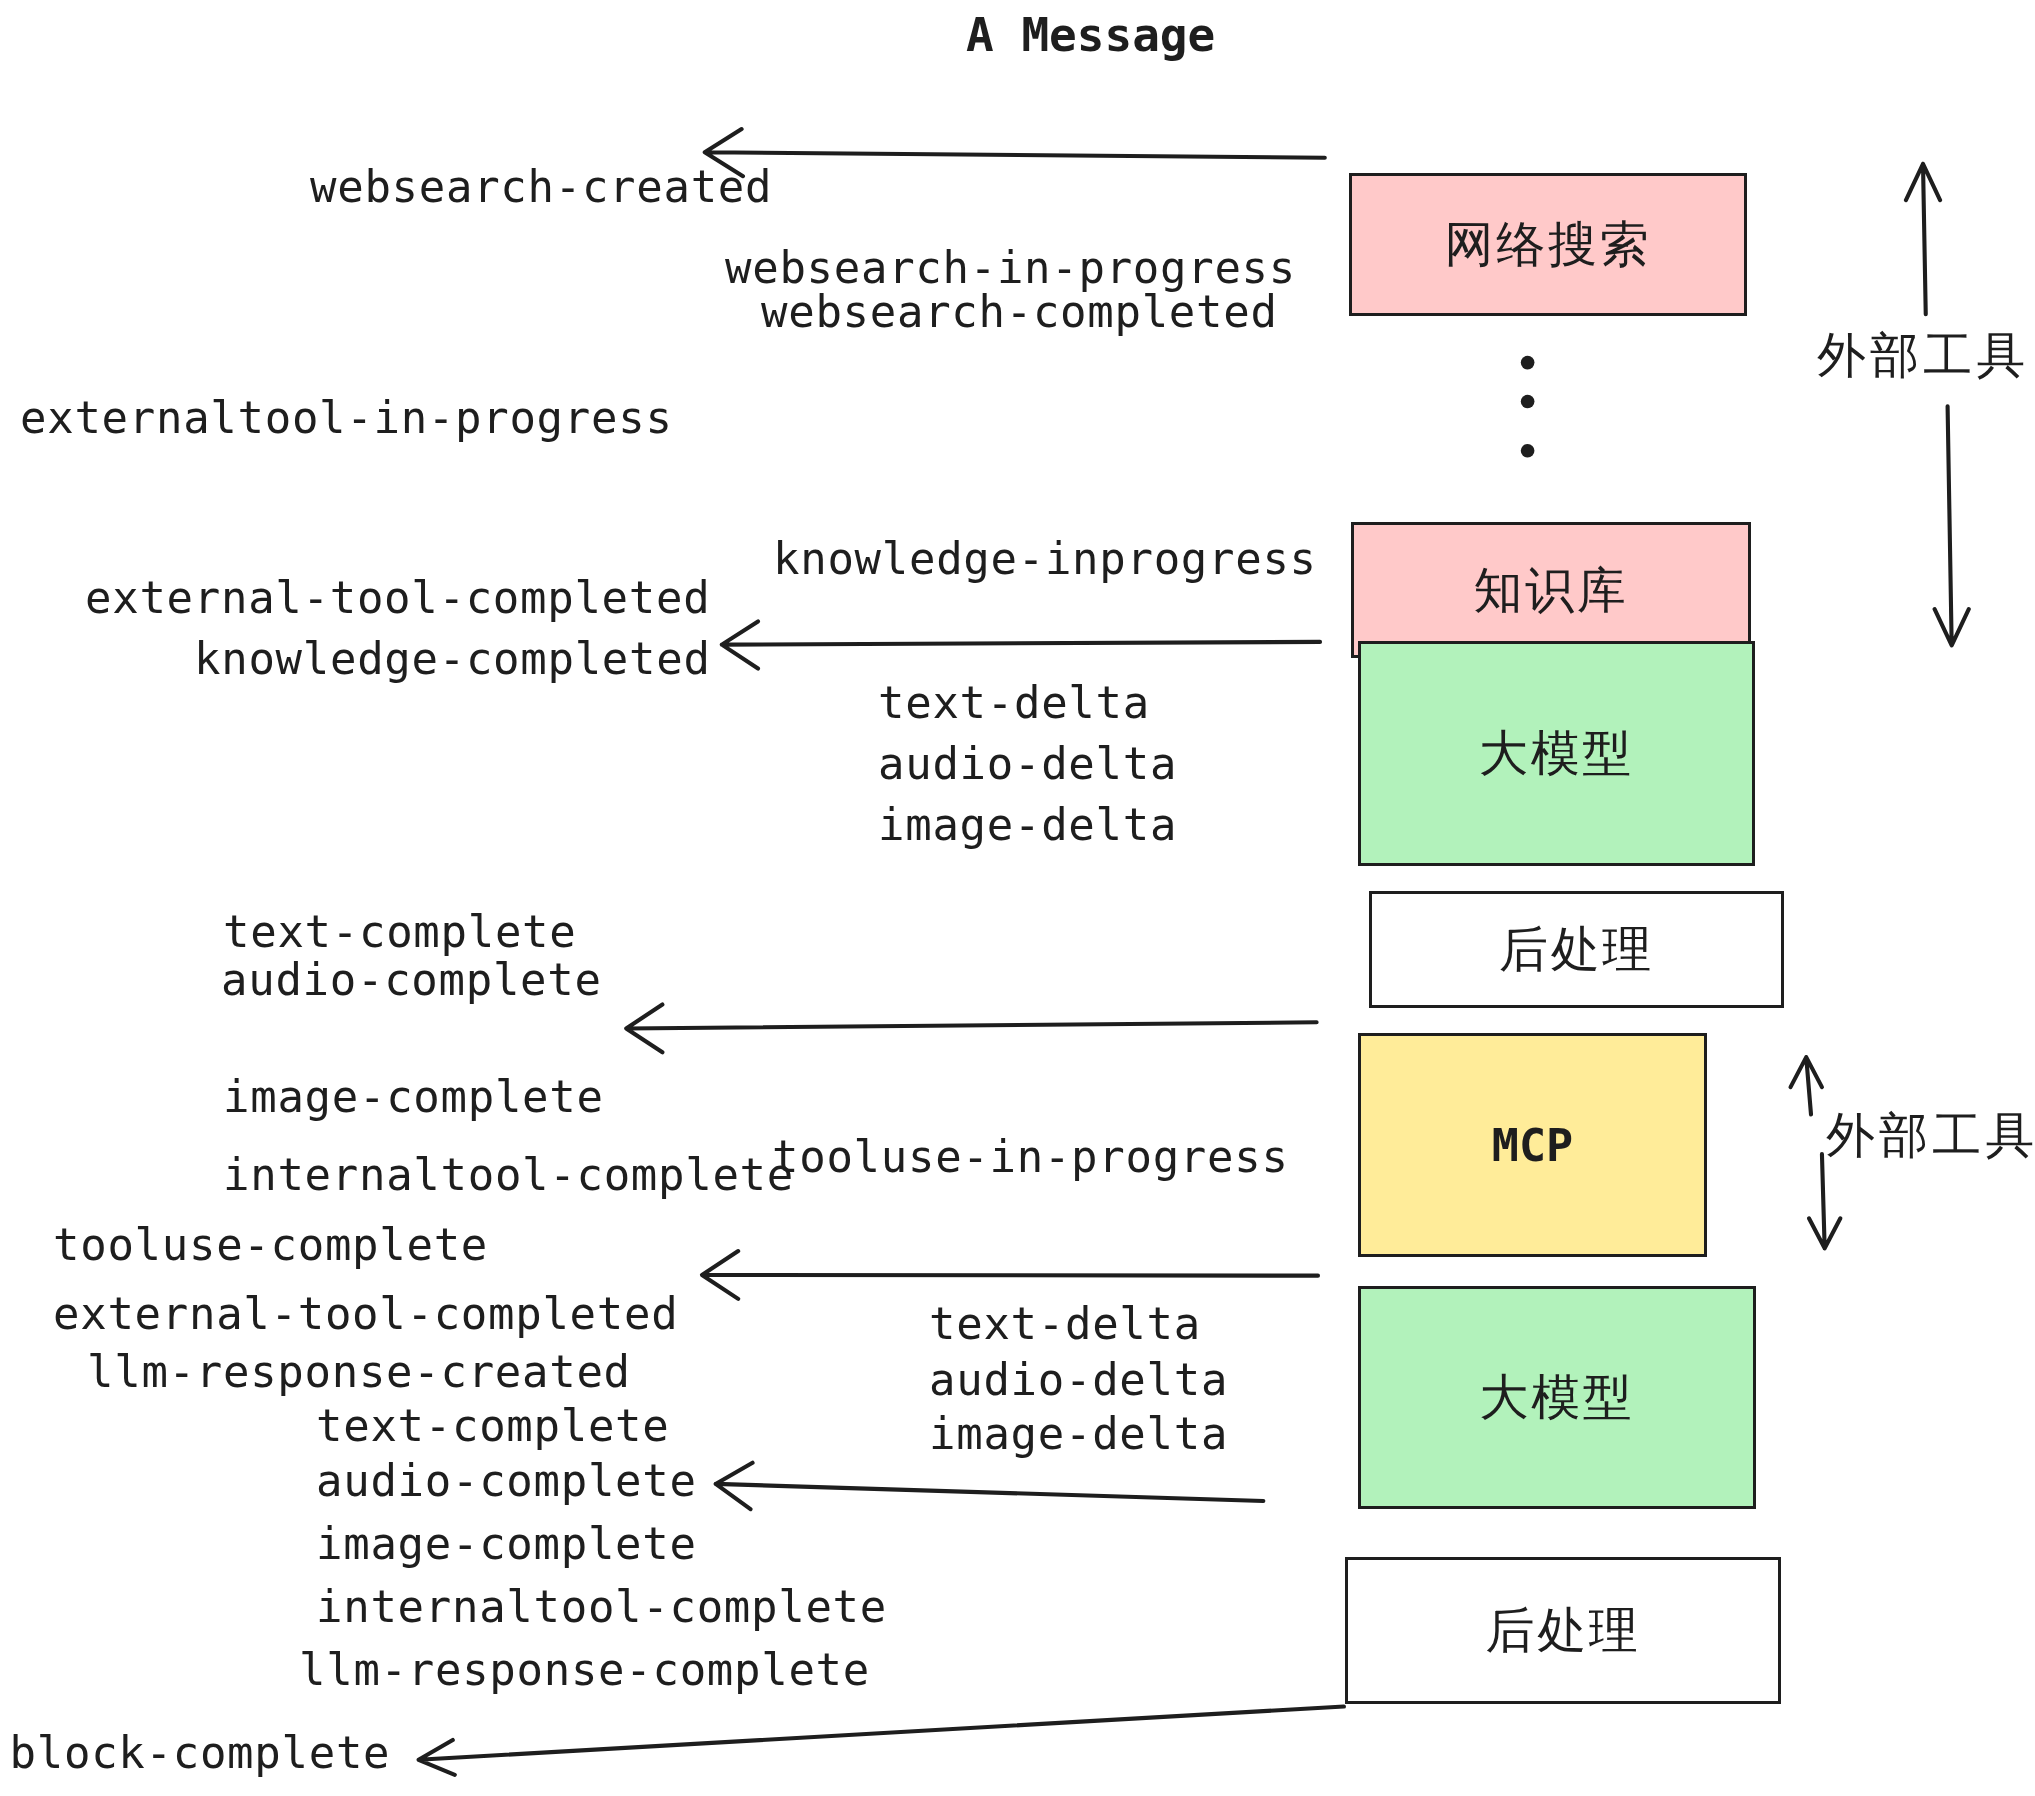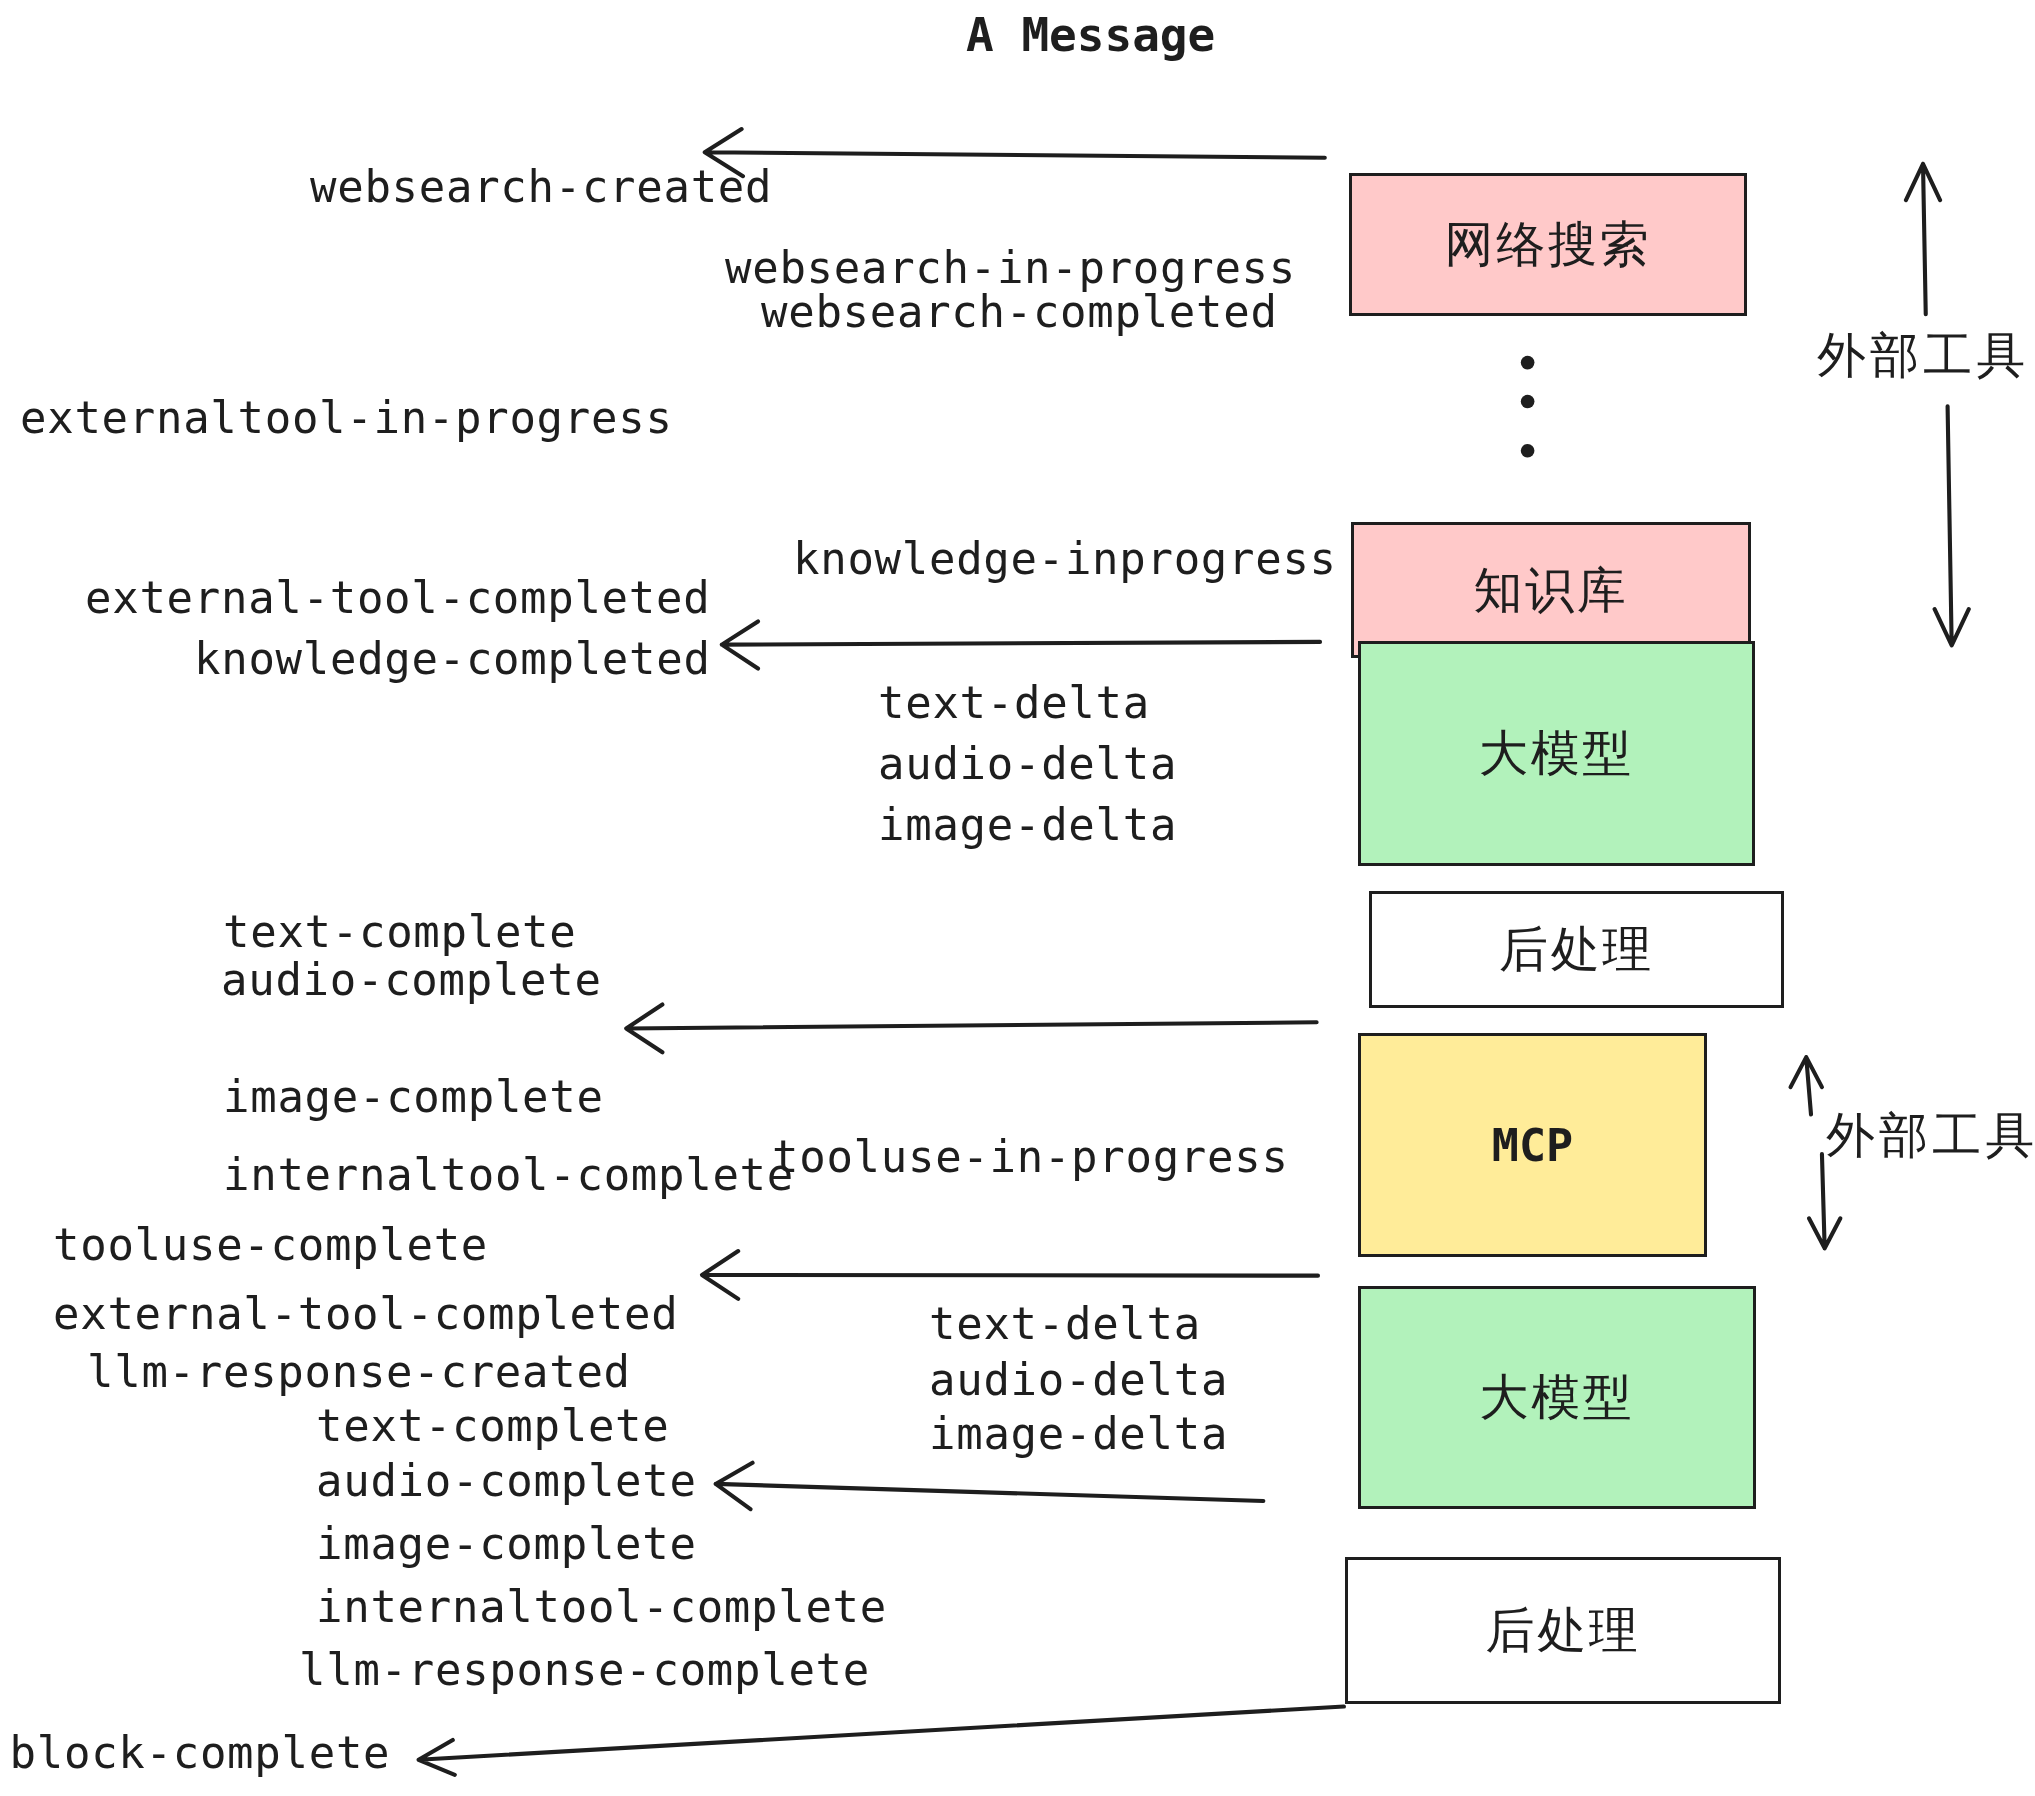--- a/index.html
+++ b/index.html
@@ -68,21 +68,21 @@
 <body>
 
 <div class="canvas">
 
   <div class="title" style="left:966px; top:12.3px;">A Message</div>
 
   <div class="evt" style="left:310px;  top:165px;">websearch-created</div>
   <div class="evt" style="left:725px; top:206px;margin-top:40px;">websearch-in-progress</div>
   <div class="evt" style="left:761px; top:290px;">websearch-completed</div>
   <div class="evt" style="left:20px;   top:396px;">externaltool-in-progress</div>
-  <div class="evt" style="left:793px; top:537px;">knowledge-inprogress</div>
+  <div class="evt" style="left:773px; top:537px;">knowledge-inprogress</div>
   <div class="evt" style="left:85px;  top:576px;">external-tool-completed</div>
   <div class="evt" style="left:194px;  top:637px;">knowledge-completed</div>
 
   <div class="evt" style="left:878px; top:681px;">text-delta</div>
   <div class="evt" style="left:878px; top:742px;">audio-delta</div>
   <div class="evt" style="left:878px; top:803px;">image-delta</div>
 
   <div class="evt" style="left:223px;  top:910px;">text-complete</div>
   <div class="evt" style="left:221px;  top:958px;">audio-complete</div>
   <div class="evt" style="left:223px;  top:1075px;">image-complete</div>

